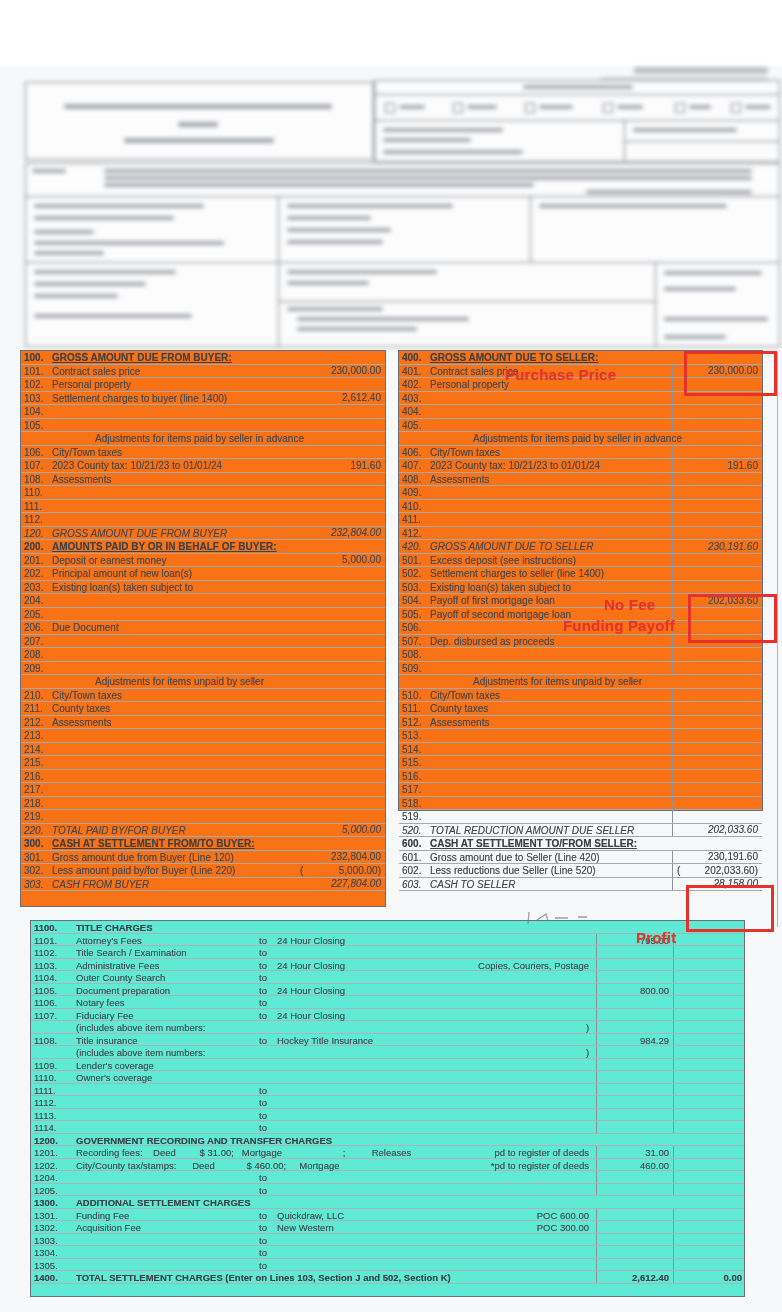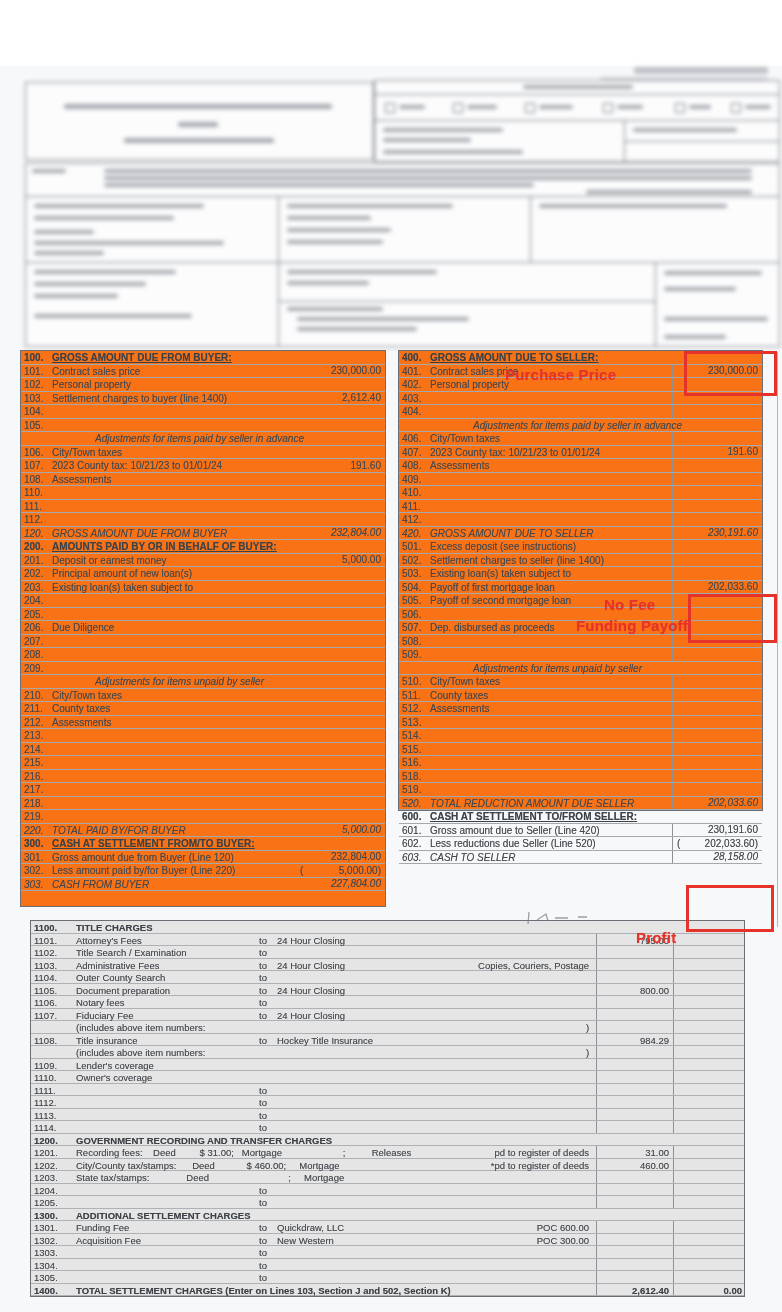--- a/index.html
+++ b/index.html
@@ -14,29 +14,29 @@
   
   .jk-table{position:absolute;background:#f97316;border:1.6px solid #696f75;box-sizing:border-box;}
   #section-j{left:20px;top:350px;width:366px;height:557px;}
   #section-k{left:398px;top:350px;width:365px;height:461px;}
   .jk-row{position:relative;height:12.5px;border-bottom:1px solid #a4a9ad;
           font-size:10px;color:#45494e;text-shadow:0 0 .4px rgba(70,75,80,.55);}
   .jk-num{position:absolute;left:3px;top:1px;width:27px;white-space:nowrap;}
   .jk-desc{position:absolute;left:31px;top:1px;right:93px;white-space:nowrap;overflow:hidden;}
   .jk-row.header{font-weight:bold;color:#3d4247;}
   .jk-row.header .jk-desc{right:2px;text-decoration:underline;}
-  .jk-row.sub{font-style:italic;}
+  .jk-row.sub{}
   .jk-row.sub .jk-desc{left:74px;right:2px;}
   .jk-row.total{font-style:italic;}
   .jk-amt{position:absolute;right:0;top:0;bottom:0;width:90px;border-left:1px solid #8d9297;
           display:flex;align-items:center;justify-content:flex-end;padding:0 4px;box-sizing:border-box;}
   .jk-amt .paren{margin-right:auto;}
   
   #charges{position:absolute;left:30px;top:920px;width:715px;height:377px;
-           background:#e5e5e5;border:1.6px solid #696f75;box-sizing:border-box;}
+           background:#5eead4;border:1.6px solid #696f75;box-sizing:border-box;}
   .ch-row{position:relative;height:11.5px;border-bottom:1px solid #aeb2b6;
           font-size:9.5px;color:#45494e;text-shadow:0 0 .4px rgba(70,75,80,.5);}
   .ch-row.header,.ch-row.total{font-weight:bold;color:#3d4247;}
   .ch-num{position:absolute;left:3px;top:1px;white-space:nowrap;}
   .ch-desc{position:absolute;left:45px;top:1px;white-space:pre;overflow:hidden;max-width:510px;}
   .ch-to{position:absolute;left:228px;top:1px;}
   .ch-payee{position:absolute;left:246px;top:1px;white-space:nowrap;}
   .ch-note{position:absolute;right:155px;top:1px;white-space:nowrap;}
   .ch-paren{position:absolute;left:555px;top:1px;}
   .ch-inc{position:absolute;left:45px;top:1px;white-space:nowrap;}
@@ -267,21 +267,21 @@
     </div>
     <div class="jk-row normal">
       <span class="jk-num">205.</span>
       <span class="jk-desc"></span>
       <span class="jk-amt">
         <span></span>
       </span>
     </div>
     <div class="jk-row normal">
       <span class="jk-num">206.</span>
-      <span class="jk-desc">Due Diligence</span>
+      <span class="jk-desc">Due Document</span>
       <span class="jk-amt">
         <span></span>
       </span>
     </div>
     <div class="jk-row normal">
       <span class="jk-num">207.</span>
       <span class="jk-desc"></span>
       <span class="jk-amt">
         <span></span>
       </span>
@@ -434,20 +434,27 @@
         <span></span>
       </span>
     </div>
     <div class="jk-row normal">
       <span class="jk-num">404.</span>
       <span class="jk-desc"></span>
       <span class="jk-amt">
         <span></span>
       </span>
     </div>
+    <div class="jk-row normal">
+      <span class="jk-num">405.</span>
+      <span class="jk-desc"></span>
+      <span class="jk-amt">
+        <span></span>
+      </span>
+    </div>
     <div class="jk-row sub">
       <span class="jk-num"></span>
       <span class="jk-desc">Adjustments for items paid by seller in advance</span>
     </div>
     <div class="jk-row normal">
       <span class="jk-num">406.</span>
       <span class="jk-desc">City/Town taxes</span>
       <span class="jk-amt">
         <span></span>
       </span>
@@ -605,20 +612,27 @@
     </div>
     <div class="jk-row normal">
       <span class="jk-num">515.</span>
       <span class="jk-desc"></span>
       <span class="jk-amt">
         <span></span>
       </span>
     </div>
     <div class="jk-row normal">
       <span class="jk-num">516.</span>
+      <span class="jk-desc"></span>
+      <span class="jk-amt">
+        <span></span>
+      </span>
+    </div>
+    <div class="jk-row normal">
+      <span class="jk-num">517.</span>
       <span class="jk-desc"></span>
       <span class="jk-amt">
         <span></span>
       </span>
     </div>
     <div class="jk-row normal">
       <span class="jk-num">518.</span>
       <span class="jk-desc"></span>
       <span class="jk-amt">
         <span></span>
@@ -793,26 +807,20 @@
       <span class="ch-amt2"></span>
     </div>
     <div class="ch-row item">
       <span class="ch-num">1202.</span>
       <span class="ch-desc">City/County tax/stamps:      Deed            $ 460.00;     Mortgage</span>
       <span class="ch-note">*pd to register of deeds</span>
       <span class="ch-amt1">460.00</span>
       <span class="ch-amt2"></span>
     </div>
     <div class="ch-row item">
-      <span class="ch-num">1203.</span>
-      <span class="ch-desc">State tax/stamps:              Deed                              ;     Mortgage</span>
-      <span class="ch-amt1"></span>
-      <span class="ch-amt2"></span>
-    </div>
-    <div class="ch-row item">
       <span class="ch-num">1204.</span>
       <span class="ch-to">to</span>
       <span class="ch-amt1"></span>
       <span class="ch-amt2"></span>
     </div>
     <div class="ch-row item">
       <span class="ch-num">1205.</span>
       <span class="ch-to">to</span>
       <span class="ch-amt1"></span>
       <span class="ch-amt2"></span>
@@ -866,17 +874,17 @@
   </div>
 
 <svg class="scribble" width="80" height="18">
   <path d="M6 15 L7 3 M15 11 l9 -6 l2 7 M33 9 h13 M56 8 h9" stroke="#757b82" stroke-width="1.3" fill="none"></path>
 </svg>
 
 <div class="redlabel" style="left:505px;top:366px;width:172px;text-align:left;">Purchase Price</div>
 <div class="redbox" style="left:684px;top:351px;width:87px;height:39px;"></div>
 
 <div class="redlabel" style="left:604px;top:596px;">No Fee</div>
-<div class="redlabel" style="left:576px;top:617px;text-align:right;">Funding Payoff</div>
+<div class="redlabel" style="left:563px;top:617px;text-align:right;">Funding Payoff</div>
 <div class="redbox" style="left:688px;top:594px;width:83px;height:43px;"></div>
 
 <div class="redlabel" style="left:636px;top:892px;margin-top:37px;">Profit</div>
 <div class="redbox" style="left:686px;top:885px;width:82px;height:41px;"></div>
 
 </body></html>

